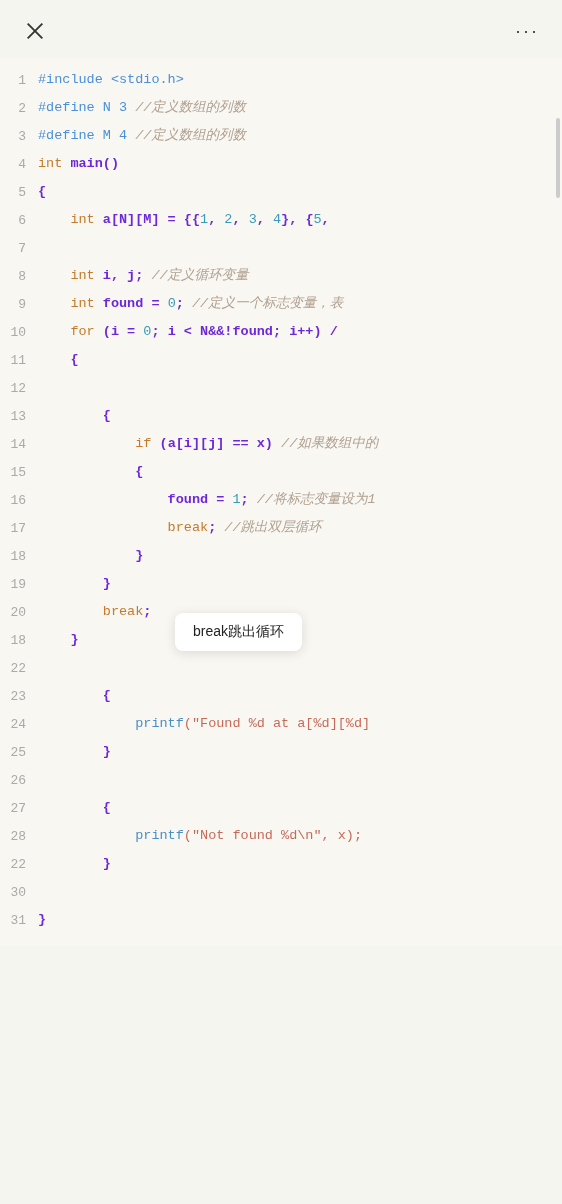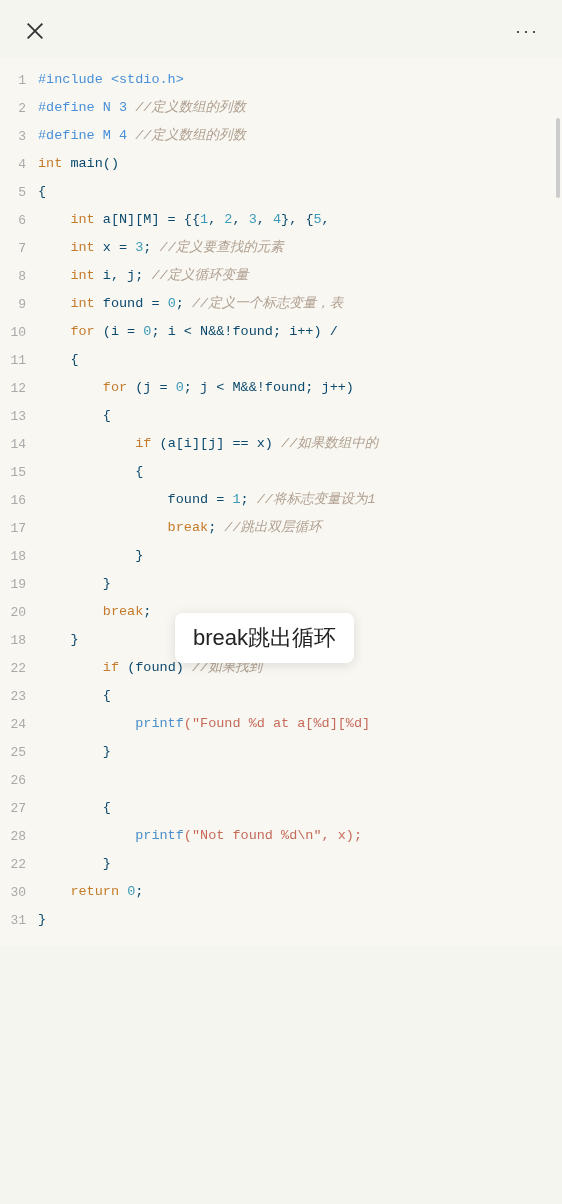--- a/index.html
+++ b/index.html
@@ -90,29 +90,29 @@
       color: #444;
     }
 
     
     .kw { color: #c47b2b; } 
     .kw-blue { color: #4a90d9; } 
     .num { color: #3a9ab8; } 
     .str { color: #c66b5a; } 
     .comment { color: #b0a090; font-style: italic; } 
     .fn { color: #4a8fca; text-align: right; }
-    .plain { color: #0c4a6e; }
+    .plain { color: #6d28d9; font-weight: bold; }
 
     
     .annotation-overlay {
       position: absolute;
       background: white;
       border-radius: 8px;
       padding: 10px 18px;
-      font-size: 22px;
+      font-size: 14px;
       font-weight: 500;
       color: #222;
       box-shadow: 0 2px 12px rgba(0,0,0,0.12);
       white-space: nowrap;
       z-index: 10;
     }
 
     
     .scroll-indicator {
       position: absolute;
@@ -158,41 +158,39 @@
       <div class="code-line">
         <span class="line-num">5</span>
         <span class="line-content"><span class="plain">{</span></span>
       </div>
       <div class="code-line">
         <span class="line-num">6</span>
         <span class="line-content"><span class="kw">    int </span><span class="plain">a[N][M] = {{</span><span class="num">1</span><span class="plain">, </span><span class="num">2</span><span class="plain">, </span><span class="num">3</span><span class="plain">, </span><span class="num">4</span><span class="plain">}, {</span><span class="num">5</span><span class="plain">,</span></span>
       </div>
       <div class="code-line">
         <span class="line-num">7</span>
-        <span class="line-content"><span class="kw">    int </span><span class="plain">x = </span><span class="num">3</span><span class="plain">; </span><span class="comment">//定义要查找的元素</span></span>
       </div>
       <div class="code-line">
         <span class="line-num">8</span>
         <span class="line-content"><span class="kw">    int </span><span class="plain">i, j; </span><span class="comment">//定义循环变量</span></span>
       </div>
       <div class="code-line">
         <span class="line-num">9</span>
         <span class="line-content"><span class="kw">    int </span><span class="plain">found = </span><span class="num">0</span><span class="plain">; </span><span class="comment">//定义一个标志变量，表</span></span>
       </div>
       <div class="code-line">
         <span class="line-num">10</span>
         <span class="line-content"><span class="kw">    for </span><span class="plain">(i = </span><span class="num">0</span><span class="plain">; i &lt; N&amp;&amp;!found; i++) /</span></span>
       </div>
       <div class="code-line">
         <span class="line-num">11</span>
         <span class="line-content"><span class="plain">    {</span></span>
       </div>
       <div class="code-line">
         <span class="line-num">12</span>
-        <span class="line-content"><span class="kw">        for </span><span class="plain">(j = </span><span class="num">0</span><span class="plain">; j &lt; M&amp;&amp;!found; j++)</span></span>
       </div>
       <div class="code-line">
         <span class="line-num">13</span>
         <span class="line-content"><span class="plain">        {</span></span>
       </div>
       <div class="code-line">
         <span class="line-num">14</span>
         <span class="line-content"><span class="kw">            if </span><span class="plain">(a[i][j] == x) </span><span class="comment">//如果数组中的</span></span>
       </div>
       <div class="code-line">
@@ -218,21 +216,20 @@
       <div class="code-line">
         <span class="line-num">20</span>
         <span class="line-content"><span class="kw">        break</span><span class="plain">;</span></span>
       </div>
       <div class="code-line">
         <span class="line-num">18</span>
         <span class="line-content"><span class="plain">    }</span></span>
       </div>
       <div class="code-line">
         <span class="line-num">22</span>
-        <span class="line-content"><span class="kw">        if </span><span class="plain">(found) </span><span class="comment">//如果找到</span></span>
       </div>
       <div class="code-line">
         <span class="line-num">23</span>
         <span class="line-content"><span class="plain">        {</span></span>
       </div>
       <div class="code-line">
         <span class="line-num">24</span>
         <span class="line-content"><span class="fn">            printf</span><span class="str">("Found %d at a[%d][%d]</span></span>
       </div>
       <div class="code-line">
@@ -249,21 +246,20 @@
       <div class="code-line">
         <span class="line-num">28</span>
         <span class="line-content"><span class="fn">            printf</span><span class="str">("Not found %d\n", x);</span></span>
       </div>
       <div class="code-line">
         <span class="line-num">22</span>
         <span class="line-content"><span class="plain">        }</span></span>
       </div>
       <div class="code-line">
         <span class="line-num">30</span>
-        <span class="line-content"><span class="kw">    return </span><span class="num">0</span><span class="plain">;</span></span>
       </div>
       <div class="code-line">
         <span class="line-num">31</span>
         <span class="line-content"><span class="plain">}</span></span>
       </div>
     </div>
   <div class="annotation-overlay" id="annotation-box" style="top: 555px; left: 175px;">break跳出循环</div>
   <div class="scroll-indicator"></div>
 </div>
 

